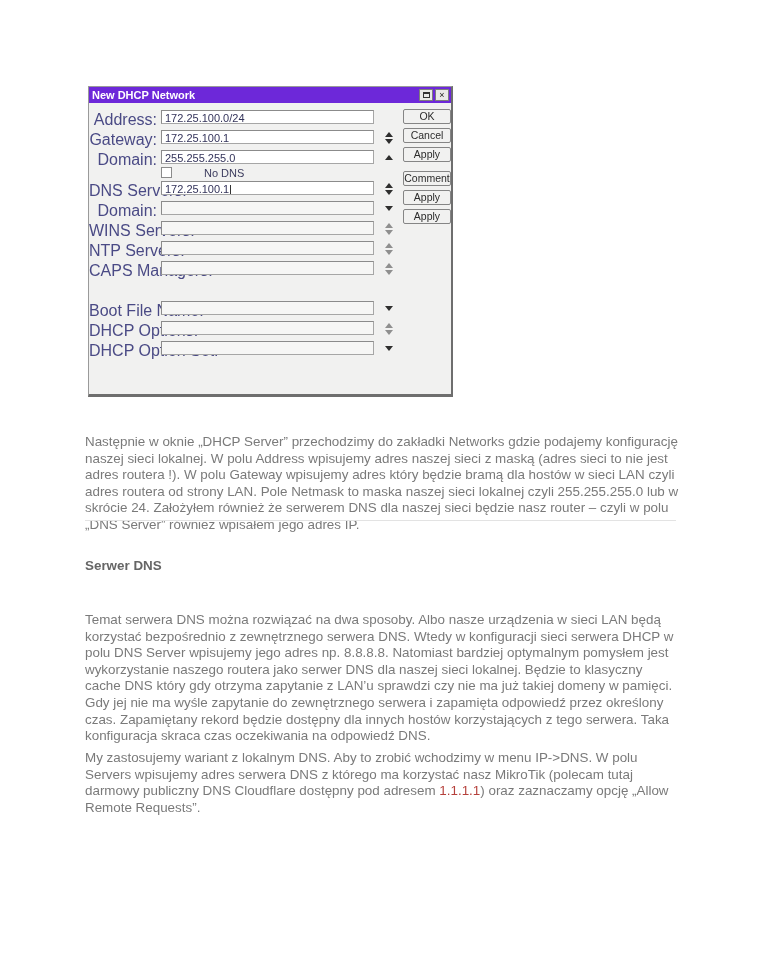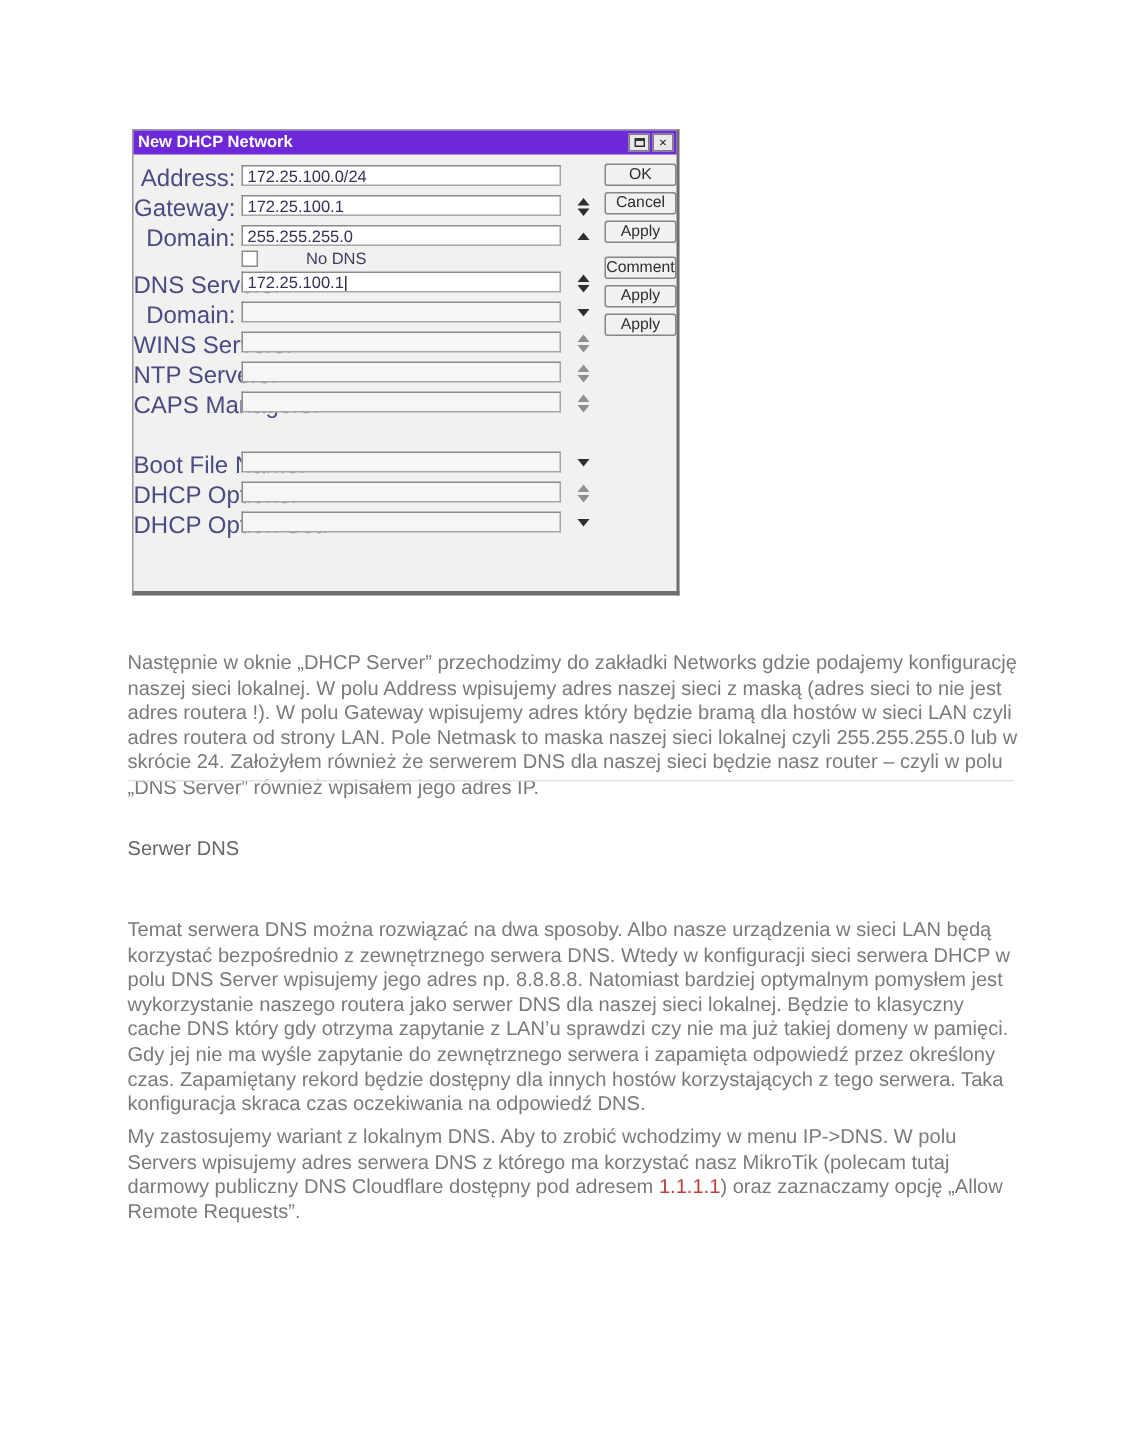--- a/index.html
+++ b/index.html
@@ -75,21 +75,21 @@
   .article-p {
     position:absolute; left:85px; width:594px;
     font-size:13.4px; line-height:16.6px; color:#7a7a7a;margin-top:28px;
   }
   .divider {
     position:absolute; left:85px; top:520px; width:591px; height:0;
     border-top:1px solid #e3e3e3;
   }
   .article-h {
     position:absolute; left:85px; top:558px; width:594px;
-    font-size:13.4px; font-weight:400; color:#666666;
+    font-size:13.4px; font-weight:700; color:#666666;
   }
   .inline-link { color:#b5403b; cursor:pointer; }
 </style>
 </head>
 <body>
 
 <div class="dlg">
 
   <div class="titlebar">
     <span>New DHCP Network</span>

